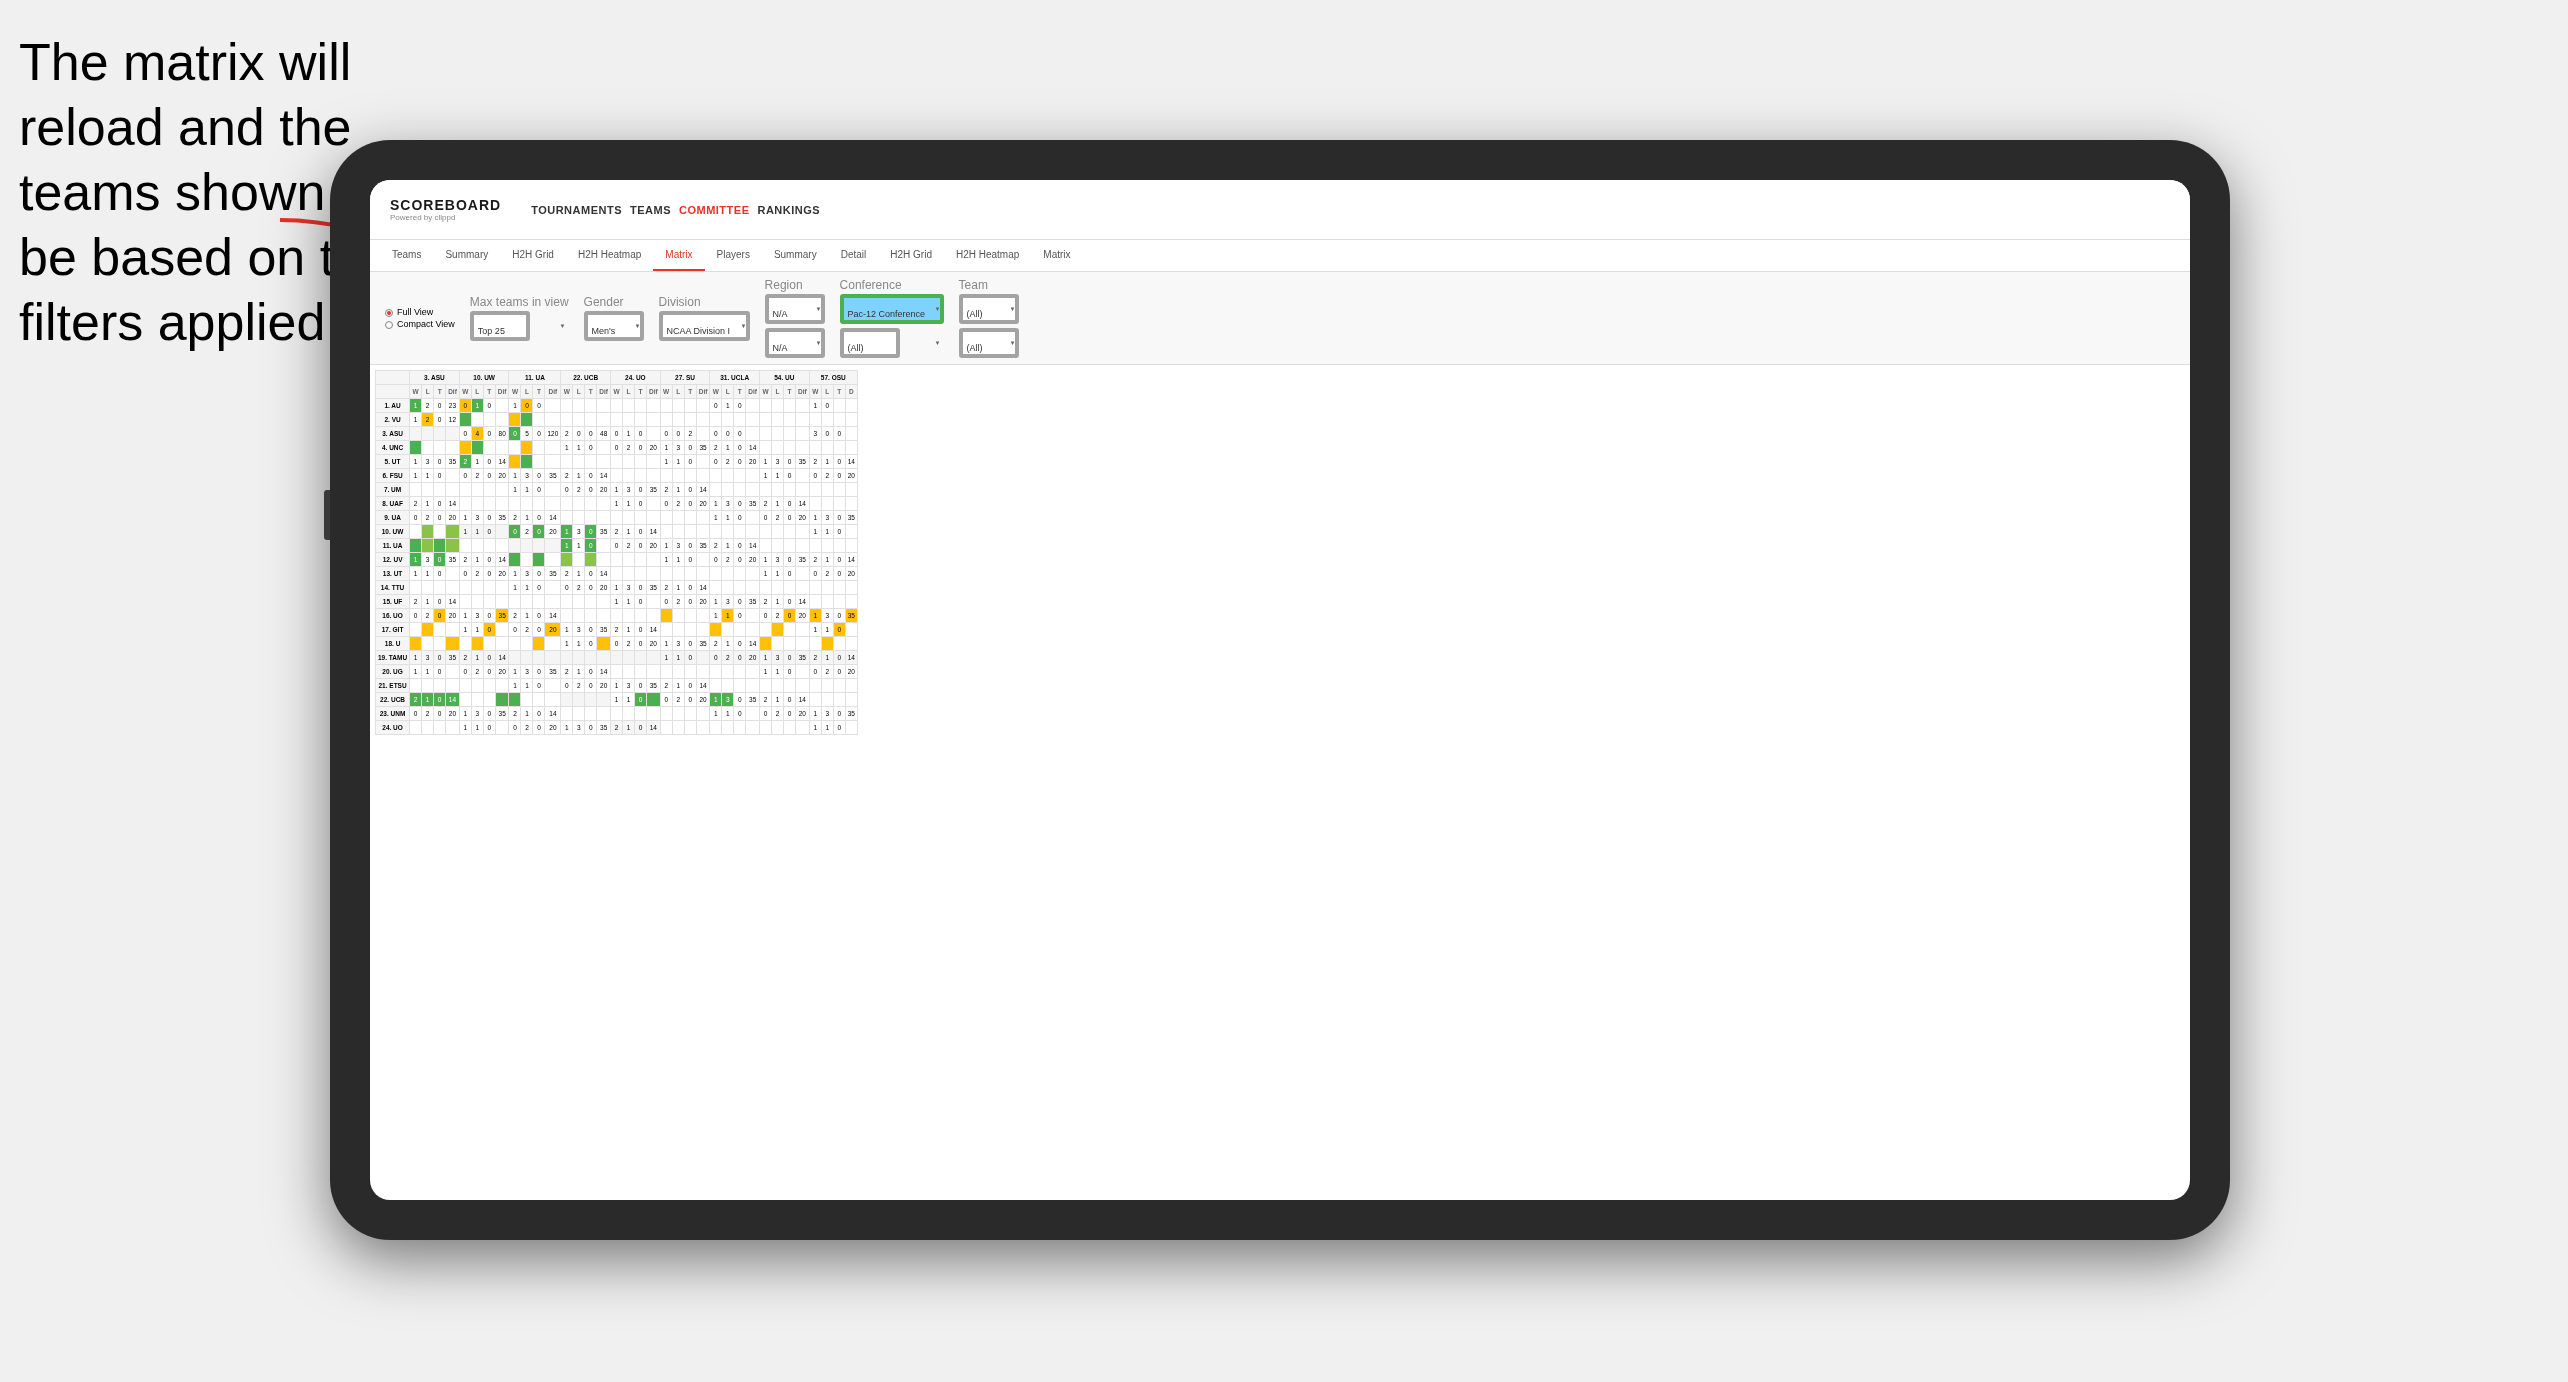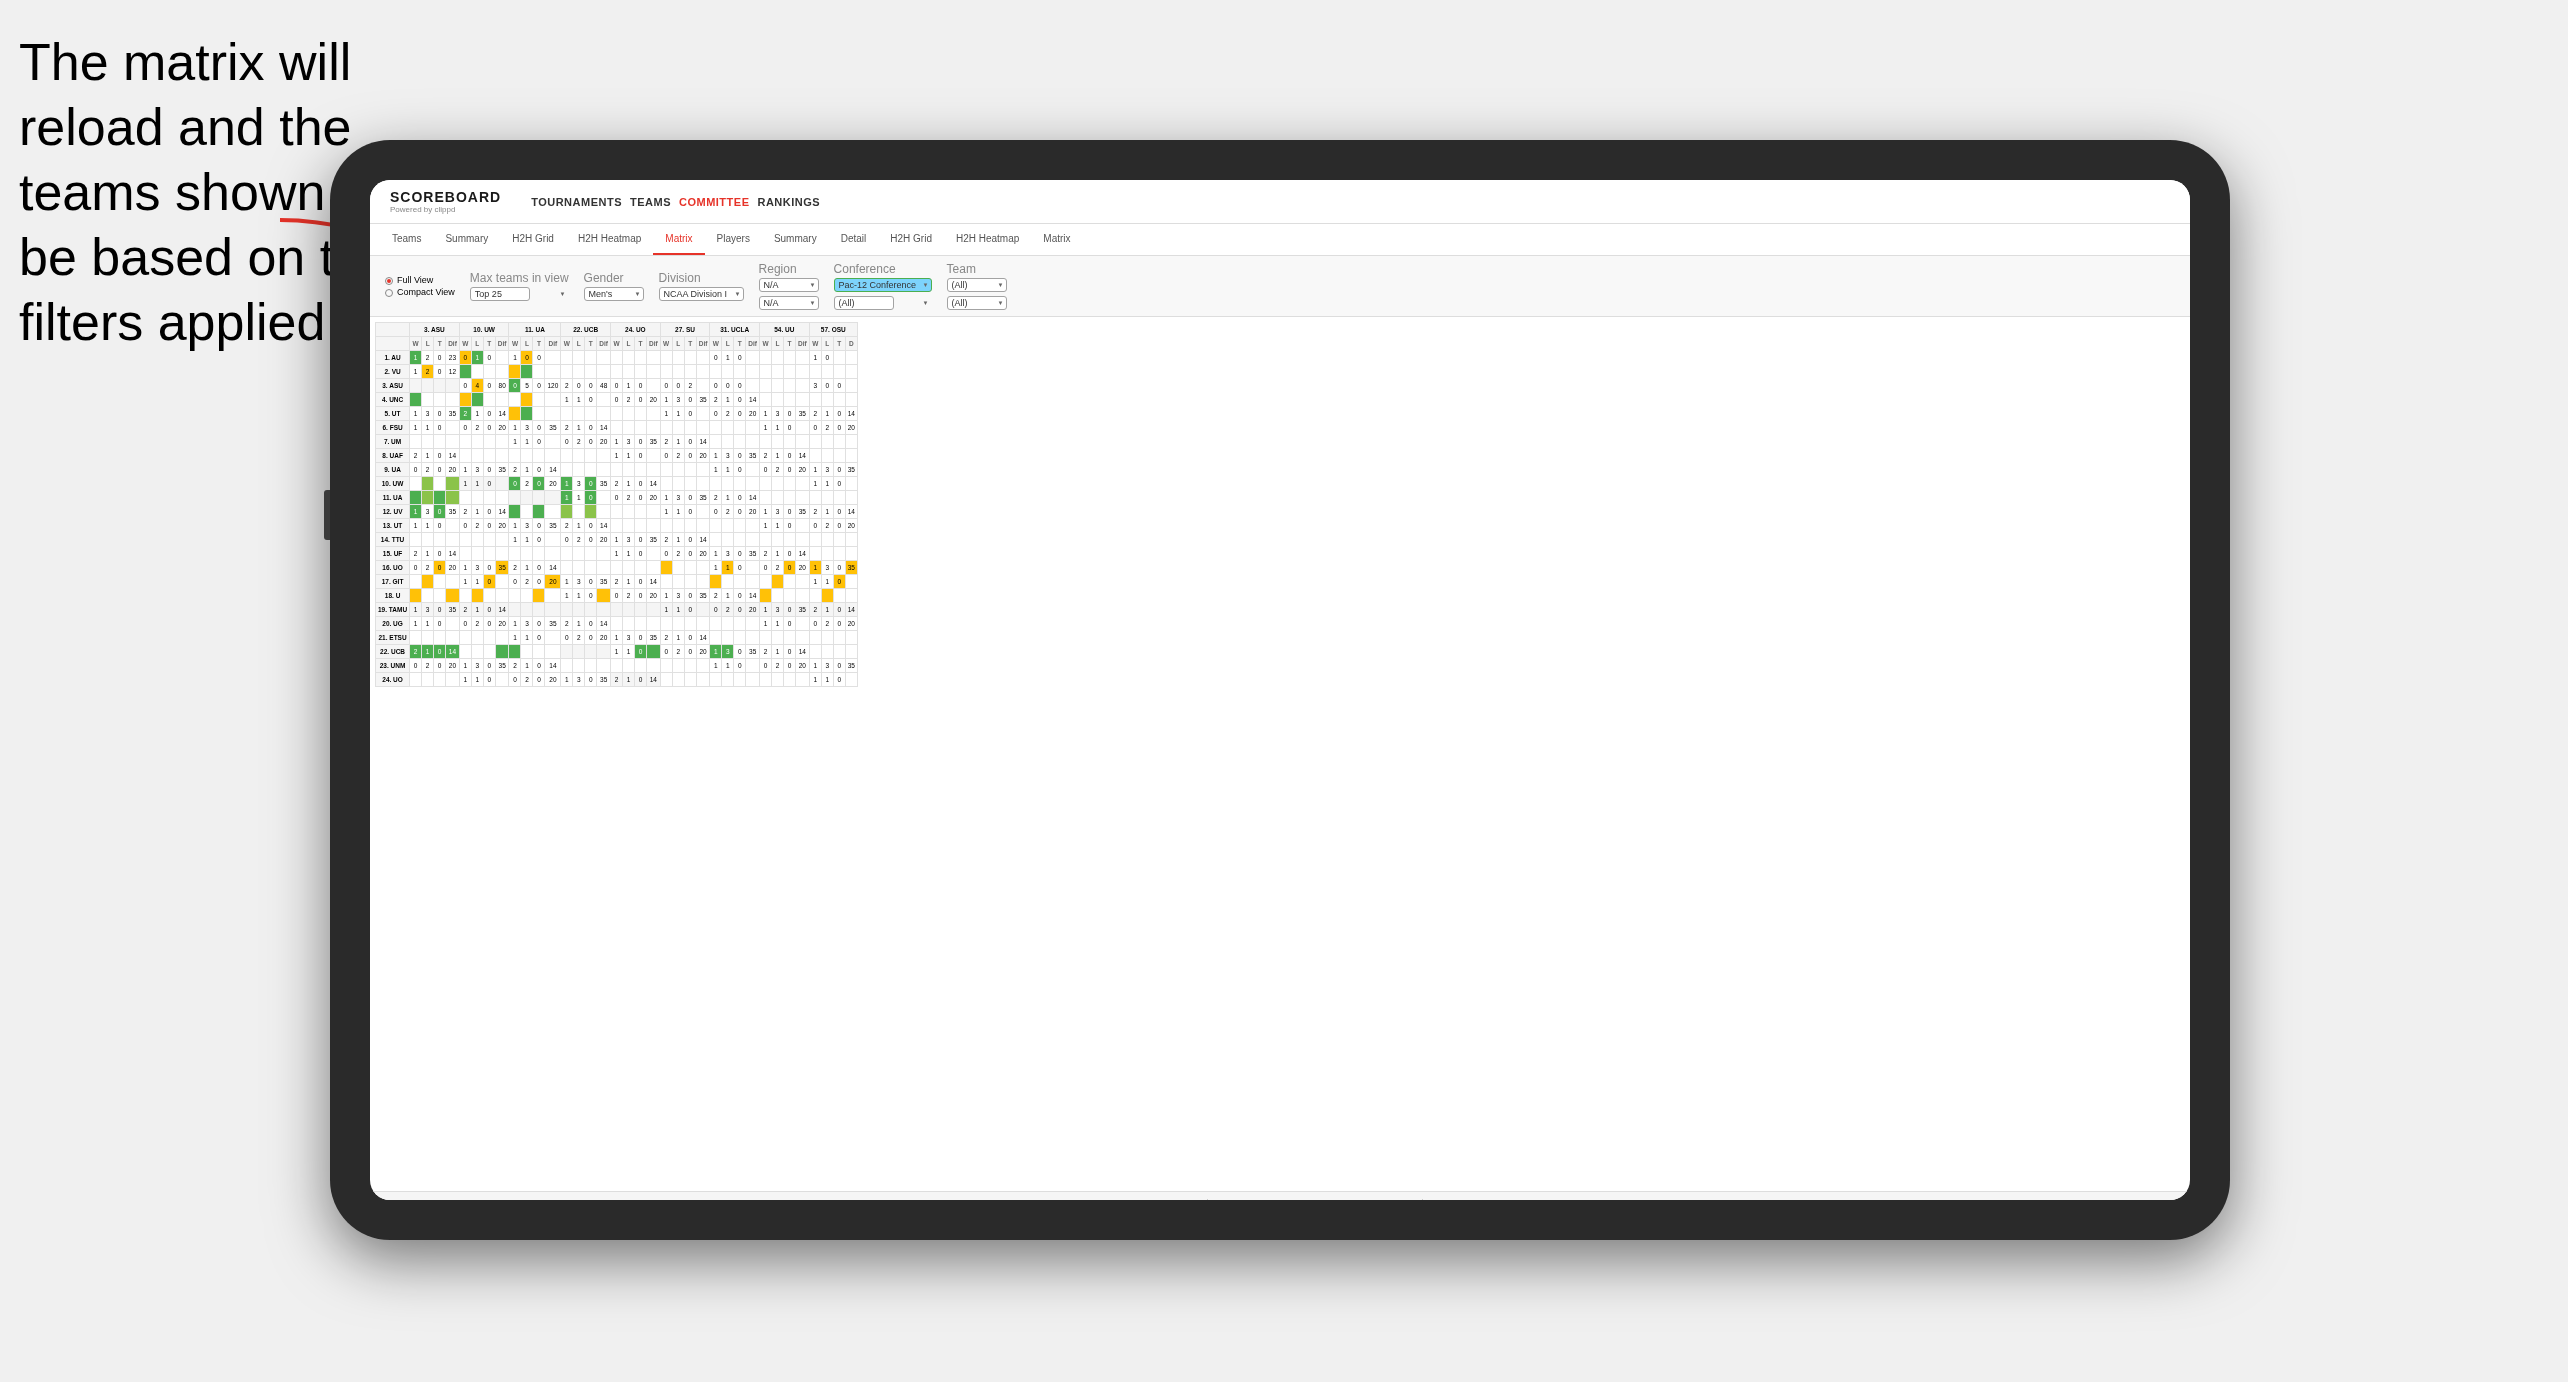--- a/index.html
+++ b/index.html
@@ -48,21 +48,21 @@
       position: relative;
     }
 
     
     .nav-bar {
       display: flex;
       align-items: center;
       padding: 8px 20px;
       border-bottom: 1px solid #ddd;
       background: #fff;
-      height: 44px;
+      height: 60px;
     }
 
     .logo-area {
       margin-right: 30px;
     }
 
     .logo-scoreboard {
       font-size: 14px;
       font-weight: 900;
       color: #1a1a1a;
@@ -166,23 +166,23 @@
       gap: 2px;
     }
 
     .filter-label {
       font-size: 12px;
       color: #888;
     }
 
     .filter-select {
       font-size: 9px;
-      border: 1px solid #a3a3a3;
+      border: 4px solid #a3a3a3;
       border-radius: 3px;
-      padding: 1px 14px 1px 4px;
+      padding: 11px 14px 1px 4px;
       background: #fff;
       color: #333;
       appearance: none;
       position: relative;
       cursor: pointer;
       min-width: 60px;
     }
 
     .filter-select-wrap {
       position: relative;

